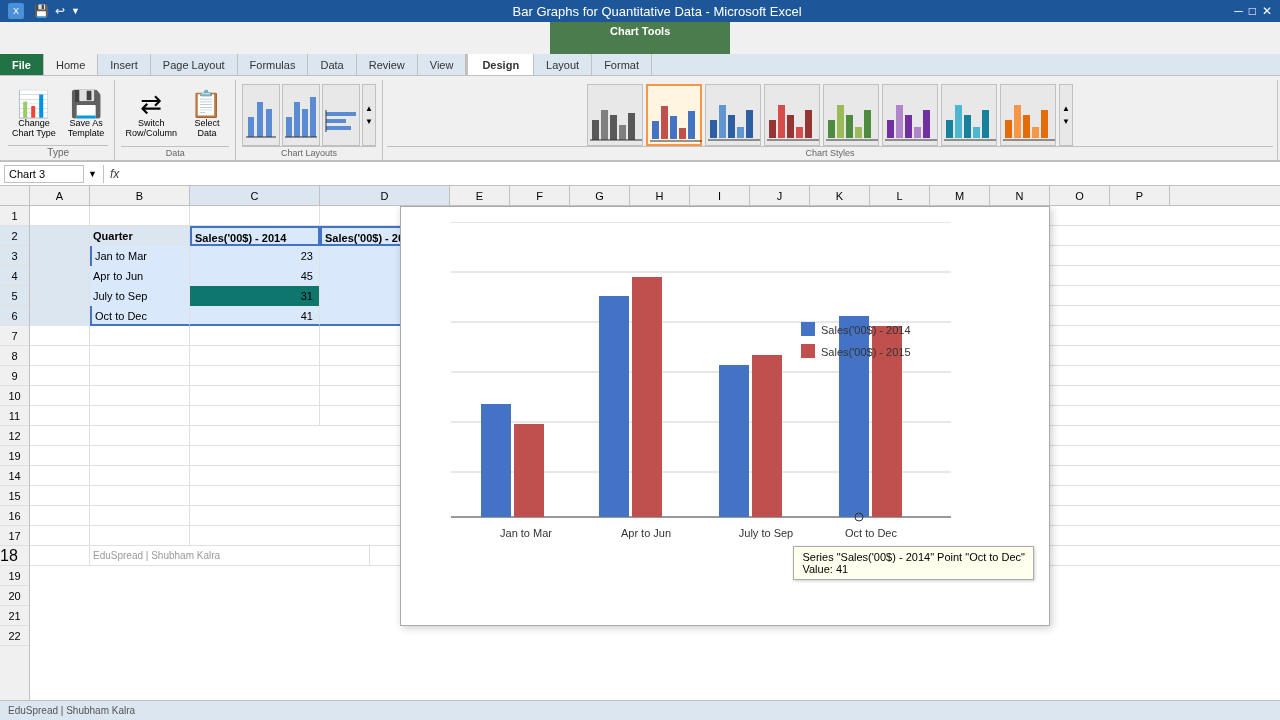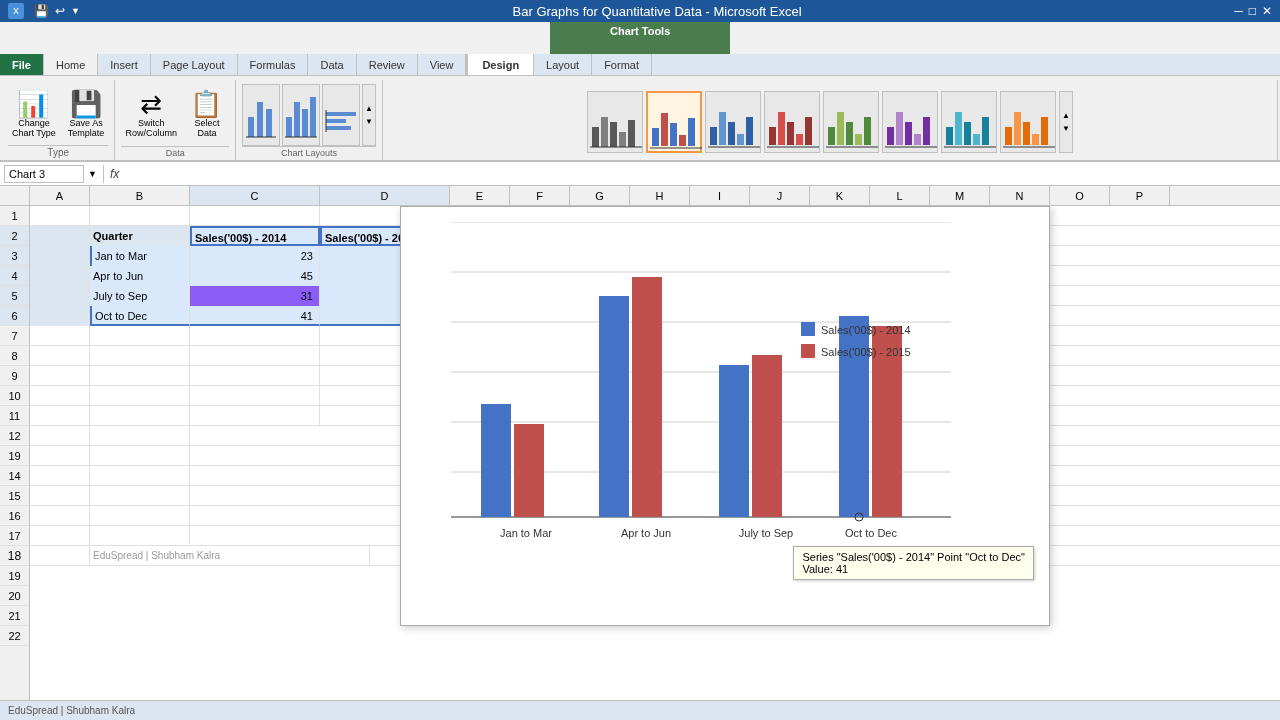--- a/index.html
+++ b/index.html
@@ -244,20 +244,21 @@
           <rect x="40" y="25" width="7" height="28" fill="#e36c09"></rect>
           <line x1="2" y1="55" x2="54" y2="55" stroke="#333" stroke-width="1"></line>
         </svg>
       </div>
 
       <div style="width:14px;height:62px;border:1px solid #c0c0c0;background:#e8e8e8;cursor:pointer;display:flex;flex-direction:column;align-items:center;justify-content:center;gap:4px;">
         <span style="font-size:8px;">▲</span>
         <span style="font-size:8px;">▼</span>
       </div>
     </div>
+    <div style="font-size:9px; color:#666; padding-bottom:2px; border-top:1px solid #c0c0c0; width:100%; text-align:center; padding-top:1px;">Chart Styles</div>
   </div>
 </div>
 
 <div id="formula-bar" style="display:flex; align-items:center; height:24px; border-bottom:1px solid #c0c0c0; background:#fff; padding:0 4px; gap:4px;">
   <input id="name-box" style="width: 80px; border: 1px solid rgb(192, 192, 192); height: 18px; font-size: 11px; padding: 0px 4px;" value="Chart 3">
   <span style="font-size:9px; cursor:pointer;">▼</span>
   <div style="width:1px; height:18px; background:#c0c0c0; margin:0 2px;"></div>
   <span style="font-size:12px; color:#444; font-style:italic;">fx</span>
   <input style="flex: 1 1 0%; border: none; outline: none; font-size: 11px;" value="">
 </div>
@@ -297,21 +298,21 @@
       <div style="height:20px; border-bottom:1px solid #e0e0e0; text-align:center; font-size:11px; line-height:20px;">8</div>
       <div style="height:20px; border-bottom:1px solid #e0e0e0; text-align:center; font-size:11px; line-height:20px;">9</div>
       <div style="height:20px; border-bottom:1px solid #e0e0e0; text-align:center; font-size:11px; line-height:20px;">10</div>
       <div style="height:20px; border-bottom:1px solid #e0e0e0; text-align:center; font-size:11px; line-height:20px;">11</div>
       <div style="height:20px; border-bottom:1px solid #e0e0e0; text-align:center; font-size:11px; line-height:20px;">12</div>
       <div style="height:20px; border-bottom:1px solid #e0e0e0; text-align:center; font-size:11px; line-height:20px;">19</div>
       <div style="height:20px; border-bottom:1px solid #e0e0e0; text-align:center; font-size:11px; line-height:20px;">14</div>
       <div style="height:20px; border-bottom:1px solid #e0e0e0; text-align:center; font-size:11px; line-height:20px;">15</div>
       <div style="height:20px; border-bottom:1px solid #e0e0e0; text-align:center; font-size:11px; line-height:20px;">16</div>
       <div style="height:20px; border-bottom:1px solid #e0e0e0; text-align:center; font-size:11px; line-height:20px;">17</div>
-      <div style="height:20px; border-bottom:1px solid #e0e0e0; text-align:center; font-size:12px; line-height:20px;">18</div>
+      <div style="height:20px; border-bottom:1px solid #e0e0e0; font-size:16px; line-height:20px;">18</div>
       <div style="height:20px; border-bottom:1px solid #e0e0e0; text-align:center; font-size:11px; line-height:20px;">19</div>
       <div style="height:20px; border-bottom:1px solid #e0e0e0; text-align:center; font-size:11px; line-height:20px;">20</div>
       <div style="height:20px; border-bottom:1px solid #e0e0e0; text-align:center; font-size:11px; line-height:20px;">21</div>
       <div style="height:20px; border-bottom:1px solid #e0e0e0; text-align:center; font-size:11px; line-height:20px;">22</div>
     </div>
 
     <div style="flex:1; position:relative; overflow:hidden;">
 
       <div class="grid-row">
         <div class="cell" style="width:60px;"></div>
@@ -343,21 +344,21 @@
         <div class="cell" style="width:60px; background:#dce6f1;"></div>
         <div class="cell" style="width:100px; background:#d9e8fb;">Apr to Jun</div>
         <div class="cell" style="width:130px; background:#d9e8fb; text-align:right; padding-right:6px;">45</div>
         <div class="cell" style="width:130px; background:#d9e8fb;"></div>
         <div class="cell" style="width:60px; background:#dce6f1;"></div>
       </div>
 
       <div class="grid-row">
         <div class="cell" style="width:60px; background:#dce6f1;"></div>
         <div class="cell" style="width:100px; background:#d9e8fb;">July to Sep</div>
-        <div class="cell" style="width:130px; background:#8b5cf6; text-align:right; padding-right:6px;">31</div>
+        <div class="cell" style="width:130px; background:#0f766e; text-align:right; padding-right:6px;">31</div>
         <div class="cell" style="width:130px; background:#d9e8fb;"></div>
         <div class="cell" style="width:60px; background:#dce6f1;"></div>
       </div>
 
       <div class="grid-row">
         <div class="cell" style="width:60px; background:#dce6f1;"></div>
         <div class="cell" style="width:100px; background:#d9e8fb; border-bottom:2px solid #4472c4; border-left:2px solid #4472c4;">Oct to Dec</div>
         <div class="cell" style="width:130px; background:#d9e8fb; text-align:right; padding-right:6px; border-bottom:2px solid #4472c4;">41</div>
         <div class="cell" style="width:130px; background:#d9e8fb; border-bottom:2px solid #4472c4; border-right:2px solid #4472c4;"></div>
         <div class="cell" style="width:60px; background:#dce6f1;"></div>

